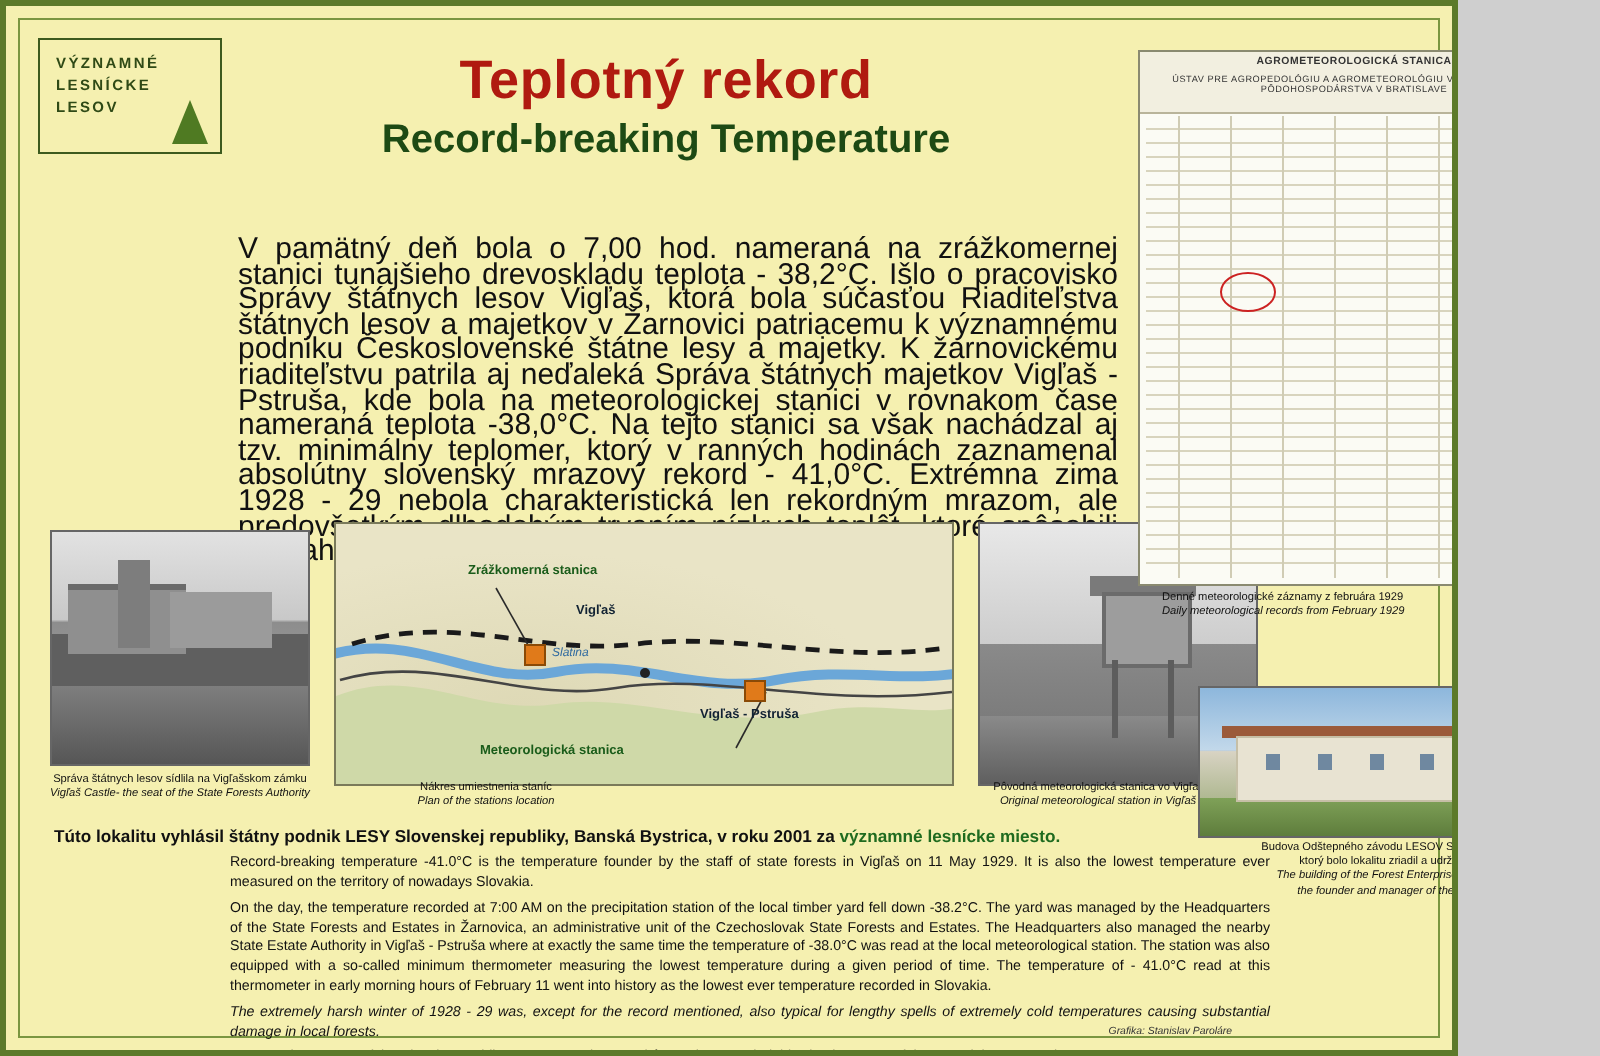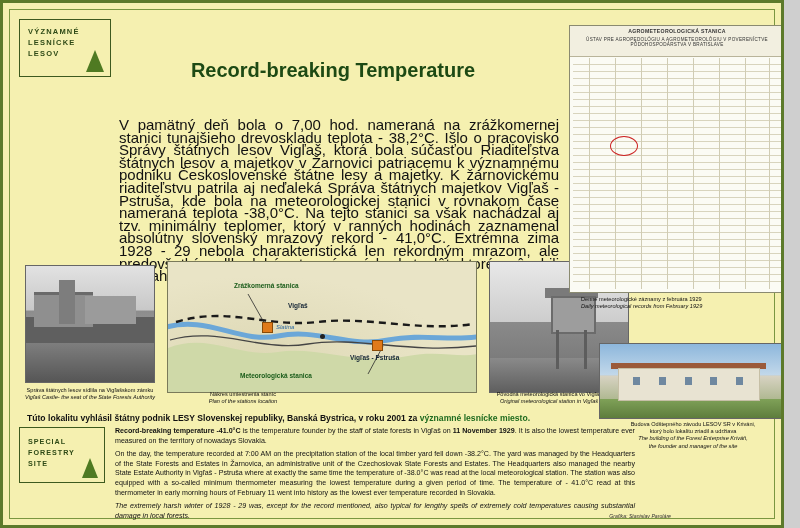--- a/index.html
+++ b/index.html
@@ -5,21 +5,21 @@
   html, body {
     margin: 0;
     padding: 0;
     background: #cfcfcf;
   }
   body {
     font-family: "Liberation Sans", sans-serif;
   }
   #board {
     position: relative;
-    width: 784px;
+    width: 729px;
     height: 528px;
     background: #f5f0b0;
     overflow: hidden;
     box-sizing: border-box;
     border: 3px solid #5c7a2a;
   }
   .inner-frame {
     position: absolute;
     left: 6px;
     top: 6px;
@@ -227,21 +227,21 @@
   #body-en {
     position: absolute;
     left: 112px;
     top: 424px;
     width: 520px;
     font-size: 7.1px;
     line-height: 9.6px;
     color: #111;
     text-align: justify;
   }
-  #body-en b { font-weight: bold; }
+  #body-en b { font-weight: normal; }
   #body-en .it { font-style: italic; }
 
   
   #logo-lesy {
     position: absolute;
     right: 16px;
     bottom: 24px;
     width: 84px;
     height: 84px;
     text-align: center;
@@ -287,20 +287,21 @@
 <div id="board">
   <div class="inner-frame"></div>
 
   <div id="logo-vlm">
     <div class="ln">VÝZNAMNÉ</div>
     <div class="ln">LESNÍCKE</div>
     <div class="ln">LESOV</div>
     <div class="tree"></div>
   </div>
 
+  <div id="title-sk">Teplotný rekord</div>
   <div id="title-en">Record-breaking Temperature</div>
   <div id="body-sk">V pamätný deň bola o 7,00 hod. nameraná na zrážkomernej stanici tunajšieho drevoskladu teplota - 38,2°C. Išlo o pracovisko Správy štátnych lesov Vigľaš, ktorá bola súčasťou Riaditeľstva štátnych lesov a majetkov v Žarnovici patriacemu k významnému podniku Československé štátne lesy a majetky. K žarnovickému riaditeľstvu patrila aj neďaleká Správa štátnych majetkov Vigľaš - Pstruša, kde bola na meteorologickej stanici v rovnakom čase nameraná teplota -38,0°C. Na tejto stanici sa však nachádzal aj tzv. minimálny teplomer, ktorý v ranných hodinách zaznamenal absolútny slovenský mrazový rekord - 41,0°C. Extrémna zima 1928 - 29 nebola charakteristická len rekordným mrazom, ale predovšetkým dlhodobým trvaním nízkych teplôt, ktoré spôsobili rozsiahle poškodenie lesných porastov.</div>
 
   <div class="photo" id="photo-castle">
     <div class="c-sky"></div>
     <div class="c-trees"></div>
     <div class="c-bld"></div>
     <div class="c-bld2"></div>
     <div class="c-tower"></div>
     <div class="c-water"></div>
@@ -425,30 +426,24 @@
     <div>Budova Odštepného závodu LESOV SR v Kriváni,</div>
     <div>ktorý bolo lokalitu zriadil a udržiava</div>
     <div class="it">The building of the Forest Enterprise Kriváň,</div>
     <div class="it">the founder and manager of the site</div>
   </div>
 
   <div id="locality-line">
     <span>Túto lokalitu vyhlásil štátny podnik LESY Slovenskej republiky, Banská Bystrica, v roku 2001 za </span><span class="em">významné lesnícke miesto.</span>
   </div>
 
-  <div id="logo-sfs">
-    <div class="ln">SPECIAL</div>
-    <div class="ln">FORESTRY</div>
-    <div class="ln">SITE</div>
-    <div class="tree"></div>
-  </div>
 
   <div id="body-en">
     <p style="margin:0 0 4px 0;">
-      <b>Record-breaking temperature -41.0°C</b><span> is the temperature founder by the staff of state forests in Vigľaš on </span><b>11 November 1929</b><span>. It is also the lowest temperature ever measured on the territory of nowadays Slovakia.</span>
+      <b>Record-breaking temperature -41.0°C</b><span> is the temperature founder by the staff of state forests in Vigľaš on </span><b>11 May 1929</b><span>. It is also the lowest temperature ever measured on the territory of nowadays Slovakia.</span>
     </p>
     <p style="margin:0 0 4px 0;">On the day, the temperature recorded at 7:00 AM on the precipitation station of the local timber yard fell down -38.2°C. The yard was managed by the Headquarters of the State Forests and Estates in Žarnovica, an administrative unit of the Czechoslovak State  Forests and Estates. The Headquarters also managed the nearby State Estate Authority in Vigľaš - Pstruša where at exactly the same time the temperature of -38.0°C was read at the local meteorological station. The station was also equipped with a so-called minimum thermometer measuring the lowest temperature during a given period of time. The temperature of - 41.0°C read at this  thermometer in early morning hours of February 11 went  into history as the lowest ever temperature recorded in Slovakia.</p>
     <p class="it" style="margin:0 0 3px 0;">The extremely harsh winter of 1928 - 29 was, except for the record mentioned, also typical for lengthy spells of extremely cold  temperatures causing substantial damage in local forests.</p>
     <p class="it" style="margin:0;">
       <span>In 2008, the Forests of the Slovak Republic, state enterprise Banská Bystrica awarded this site the status of the </span><b>"Special Forestry Site."</b>
     </p>
   </div>
 
 
   <div id="credit">Grafika: Stanislav Paroláre</div>

